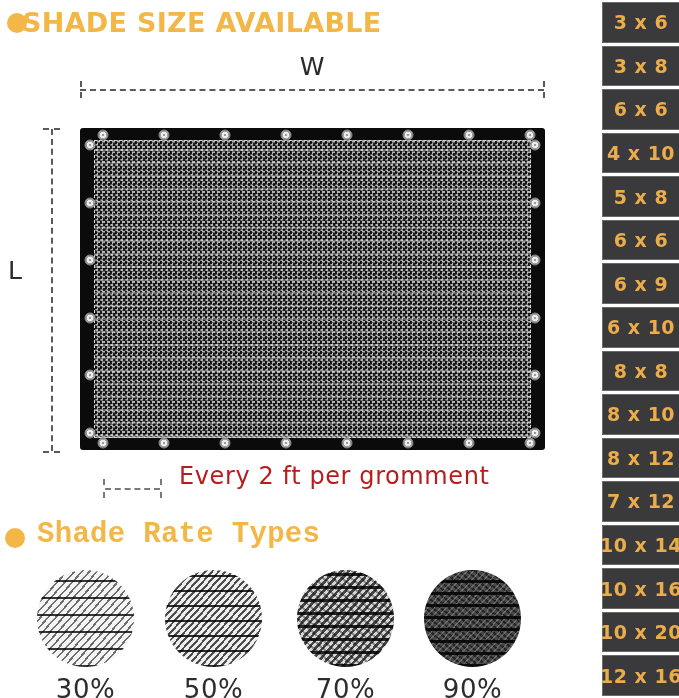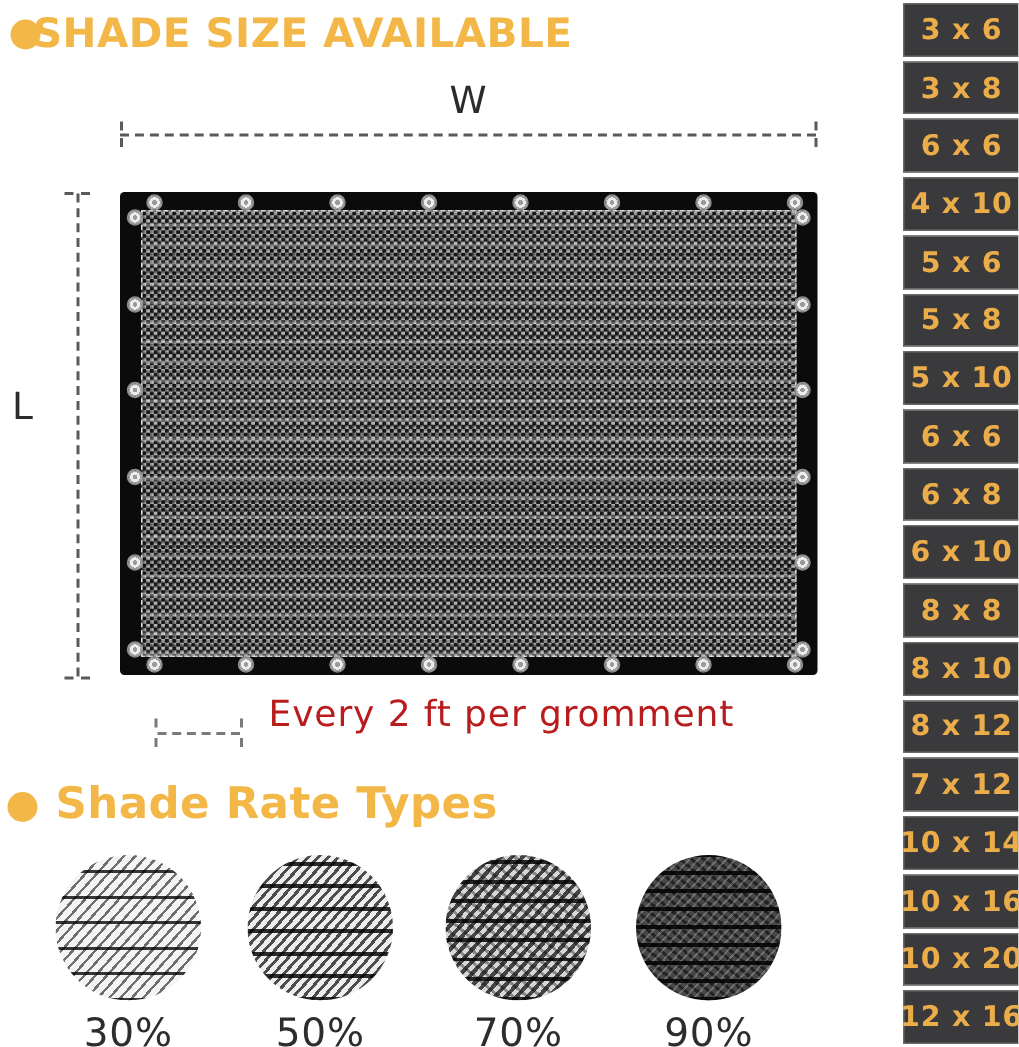--- a/index.html
+++ b/index.html
@@ -21,21 +21,21 @@
   .bullet{
     position:absolute;width:20px;height:20px;border-radius:50%;
     background:var(--accent);
   }
   .section-title{
     position:absolute;color:var(--accent);font-weight:800;letter-spacing:.3px;
     white-space:nowrap;
   }
   #title-sizes{left:22px;top:7px;font-size:27px;text-align:right;}
   #bullet-sizes{left:7px;top:13px;}
-  #title-rates{left:37px;top:518px;font-size:29px;}
+  #title-rates{left:37px;top:518px;font-size:29px;font-family:Liberation Mono, monospace;}
   #bullet-rates{left:5px;top:528px;}
 
   
   .dim-label{position:absolute;color:#2b2b2b;font-size:25px;font-weight:400;}
   #w-label{left:80px;top:52px;width:464px;text-align:center;}
   #l-label{left:8px;top:256px;}
   #w-line{position:absolute;left:80px;top:89px;width:464px;border-top:2px dashed var(--dim);}
   .w-tick{position:absolute;top:81px;width:0;height:17px;border-left:2px dashed var(--dim);}
   #w-tick-left{left:80px;}
   #w-tick-right{left:543px;}
@@ -186,25 +186,23 @@
       <div class="rate-circle rate-90"></div>
       <span class="rate-label">90%</span>
     </div>
   </div>
 
 <div id="size-column">
     <div class="size-box">3 x 6</div>
     <div class="size-box">3 x 8</div>
     <div class="size-box">6 x 6</div>
     <div class="size-box">4 x 10</div>
-    <div class="size-box">5 x 6</div>
     <div class="size-box">5 x 8</div>
-    <div class="size-box">5 x 10</div>
     <div class="size-box">6 x 6</div>
-    <div class="size-box">6 x 8</div>
+    <div class="size-box">6 x 9</div>
     <div class="size-box">6 x 10</div>
     <div class="size-box">8 x 8</div>
     <div class="size-box">8 x 10</div>
     <div class="size-box">8 x 12</div>
     <div class="size-box">7 x 12</div>
     <div class="size-box">10 x 14</div>
     <div class="size-box">10 x 16</div>
     <div class="size-box">10 x 20</div>
     <div class="size-box">12 x 16</div>
   </div>

